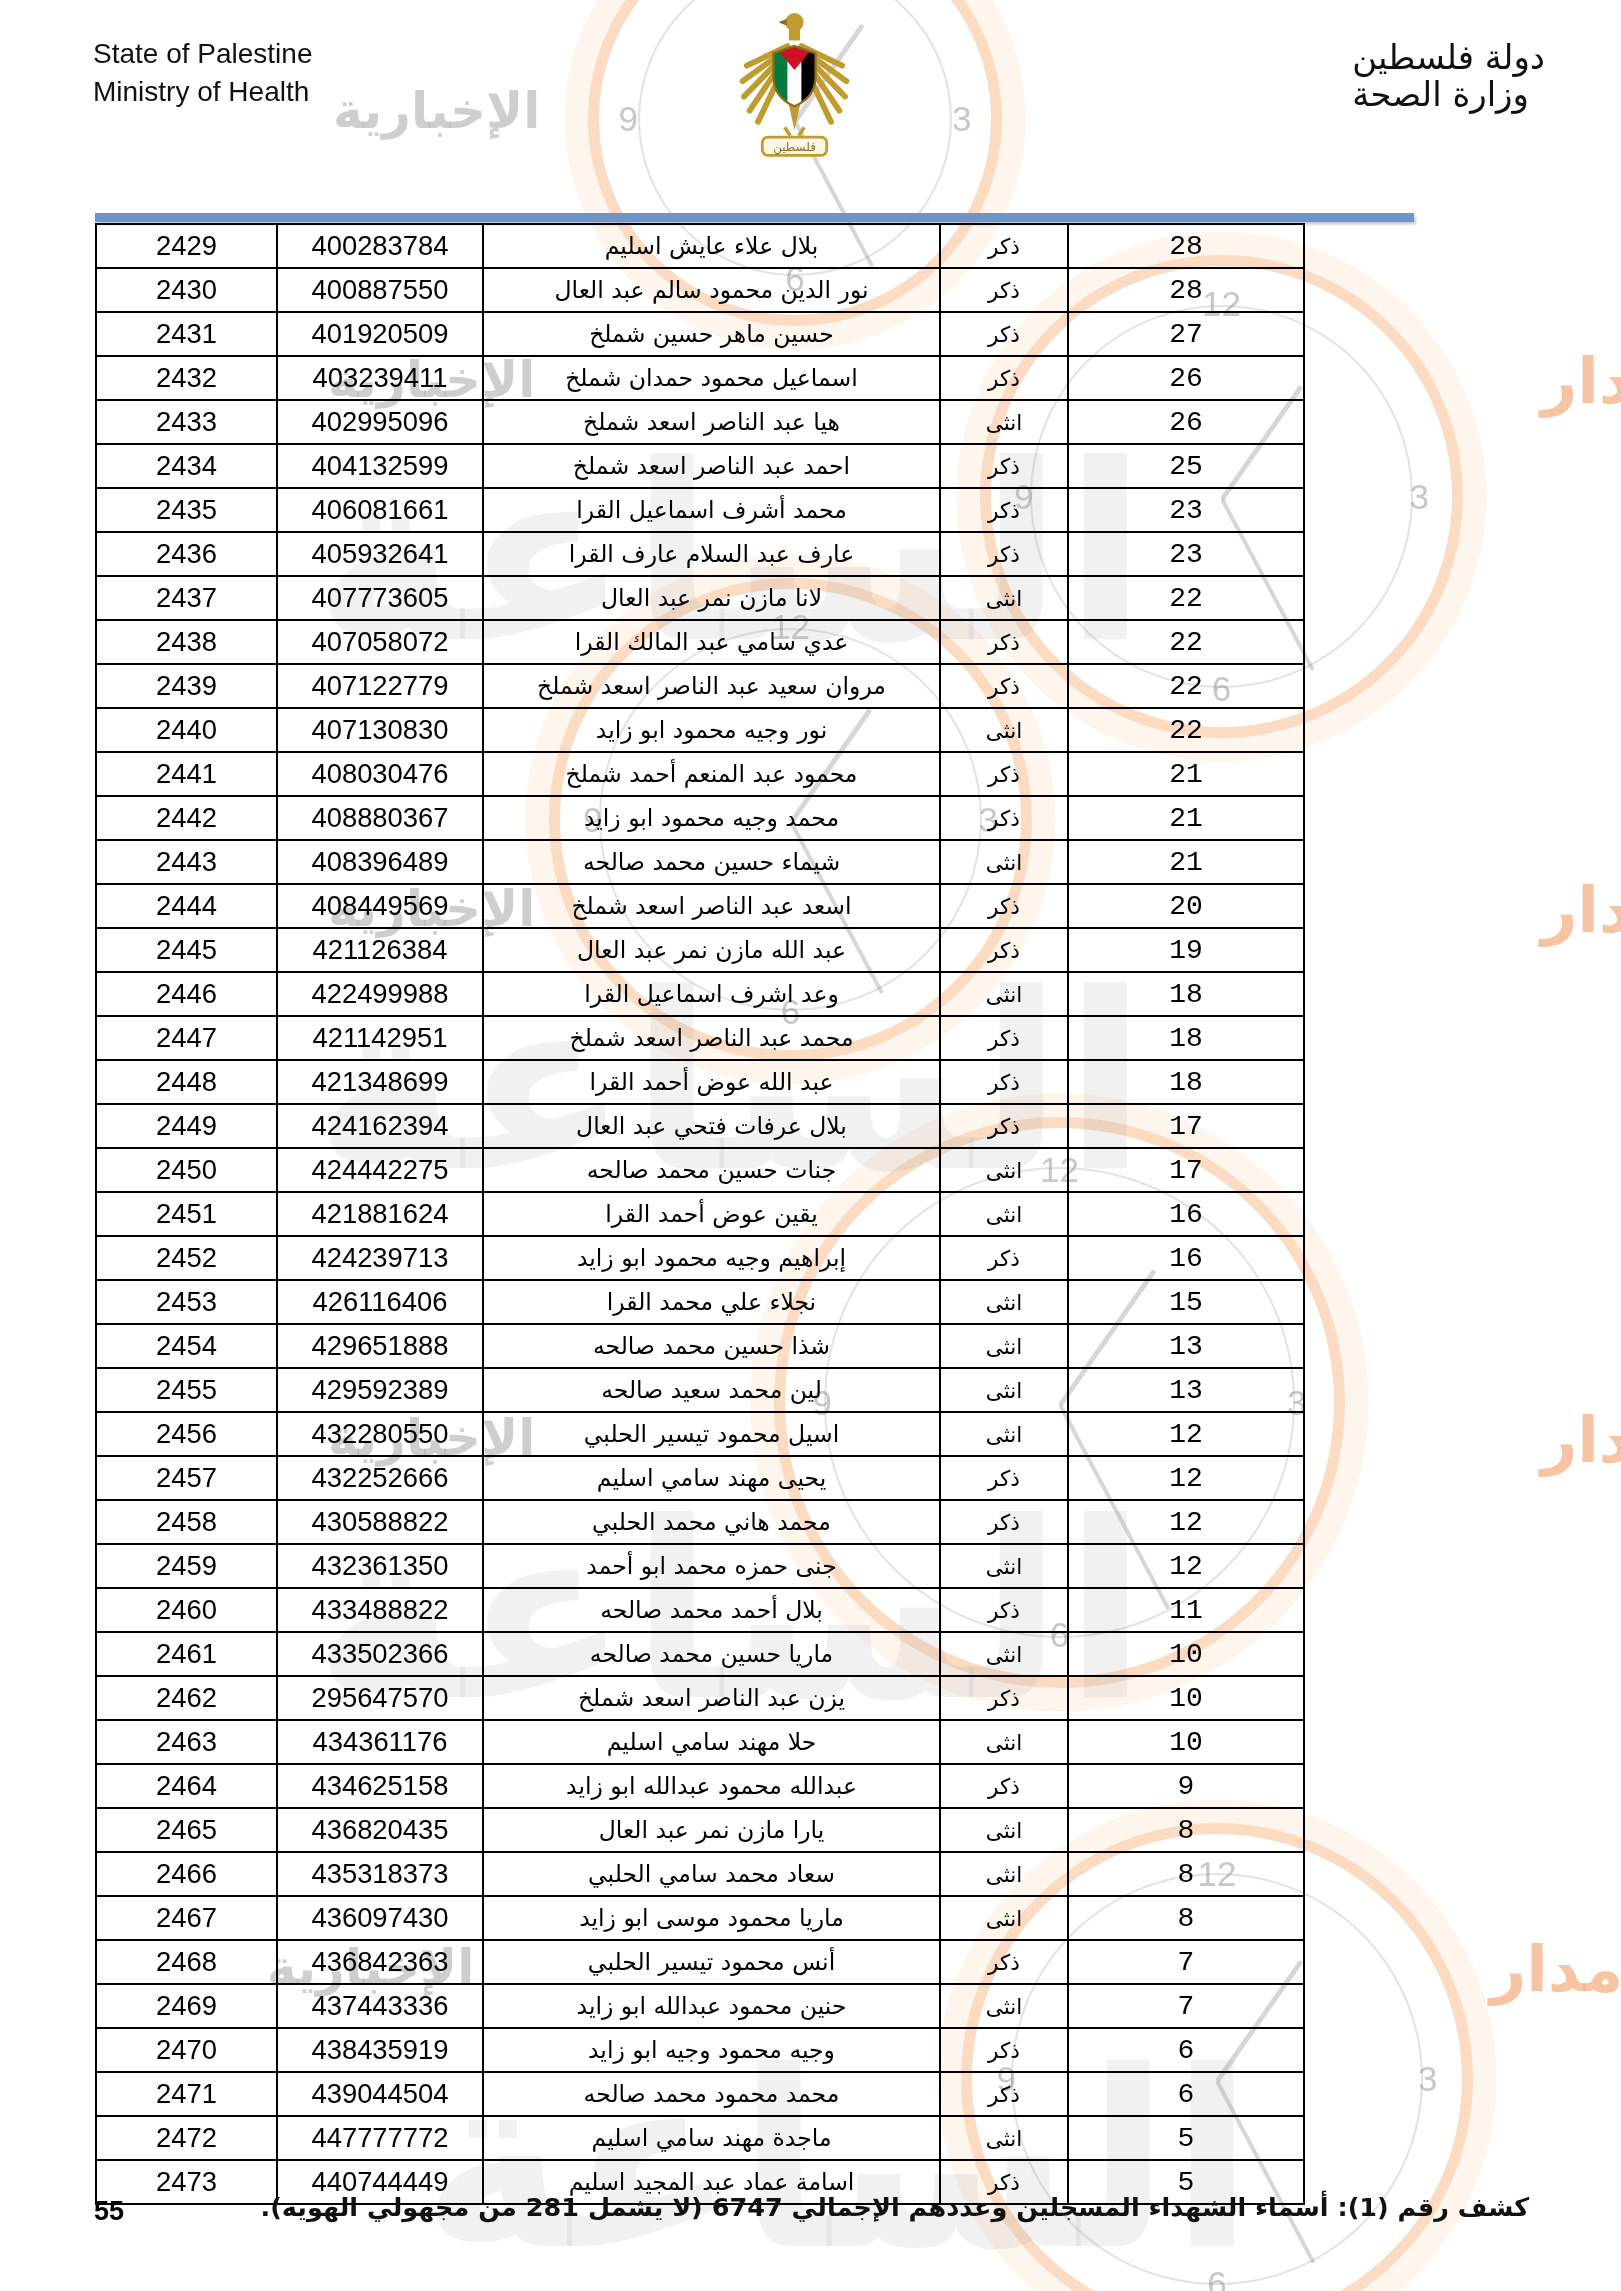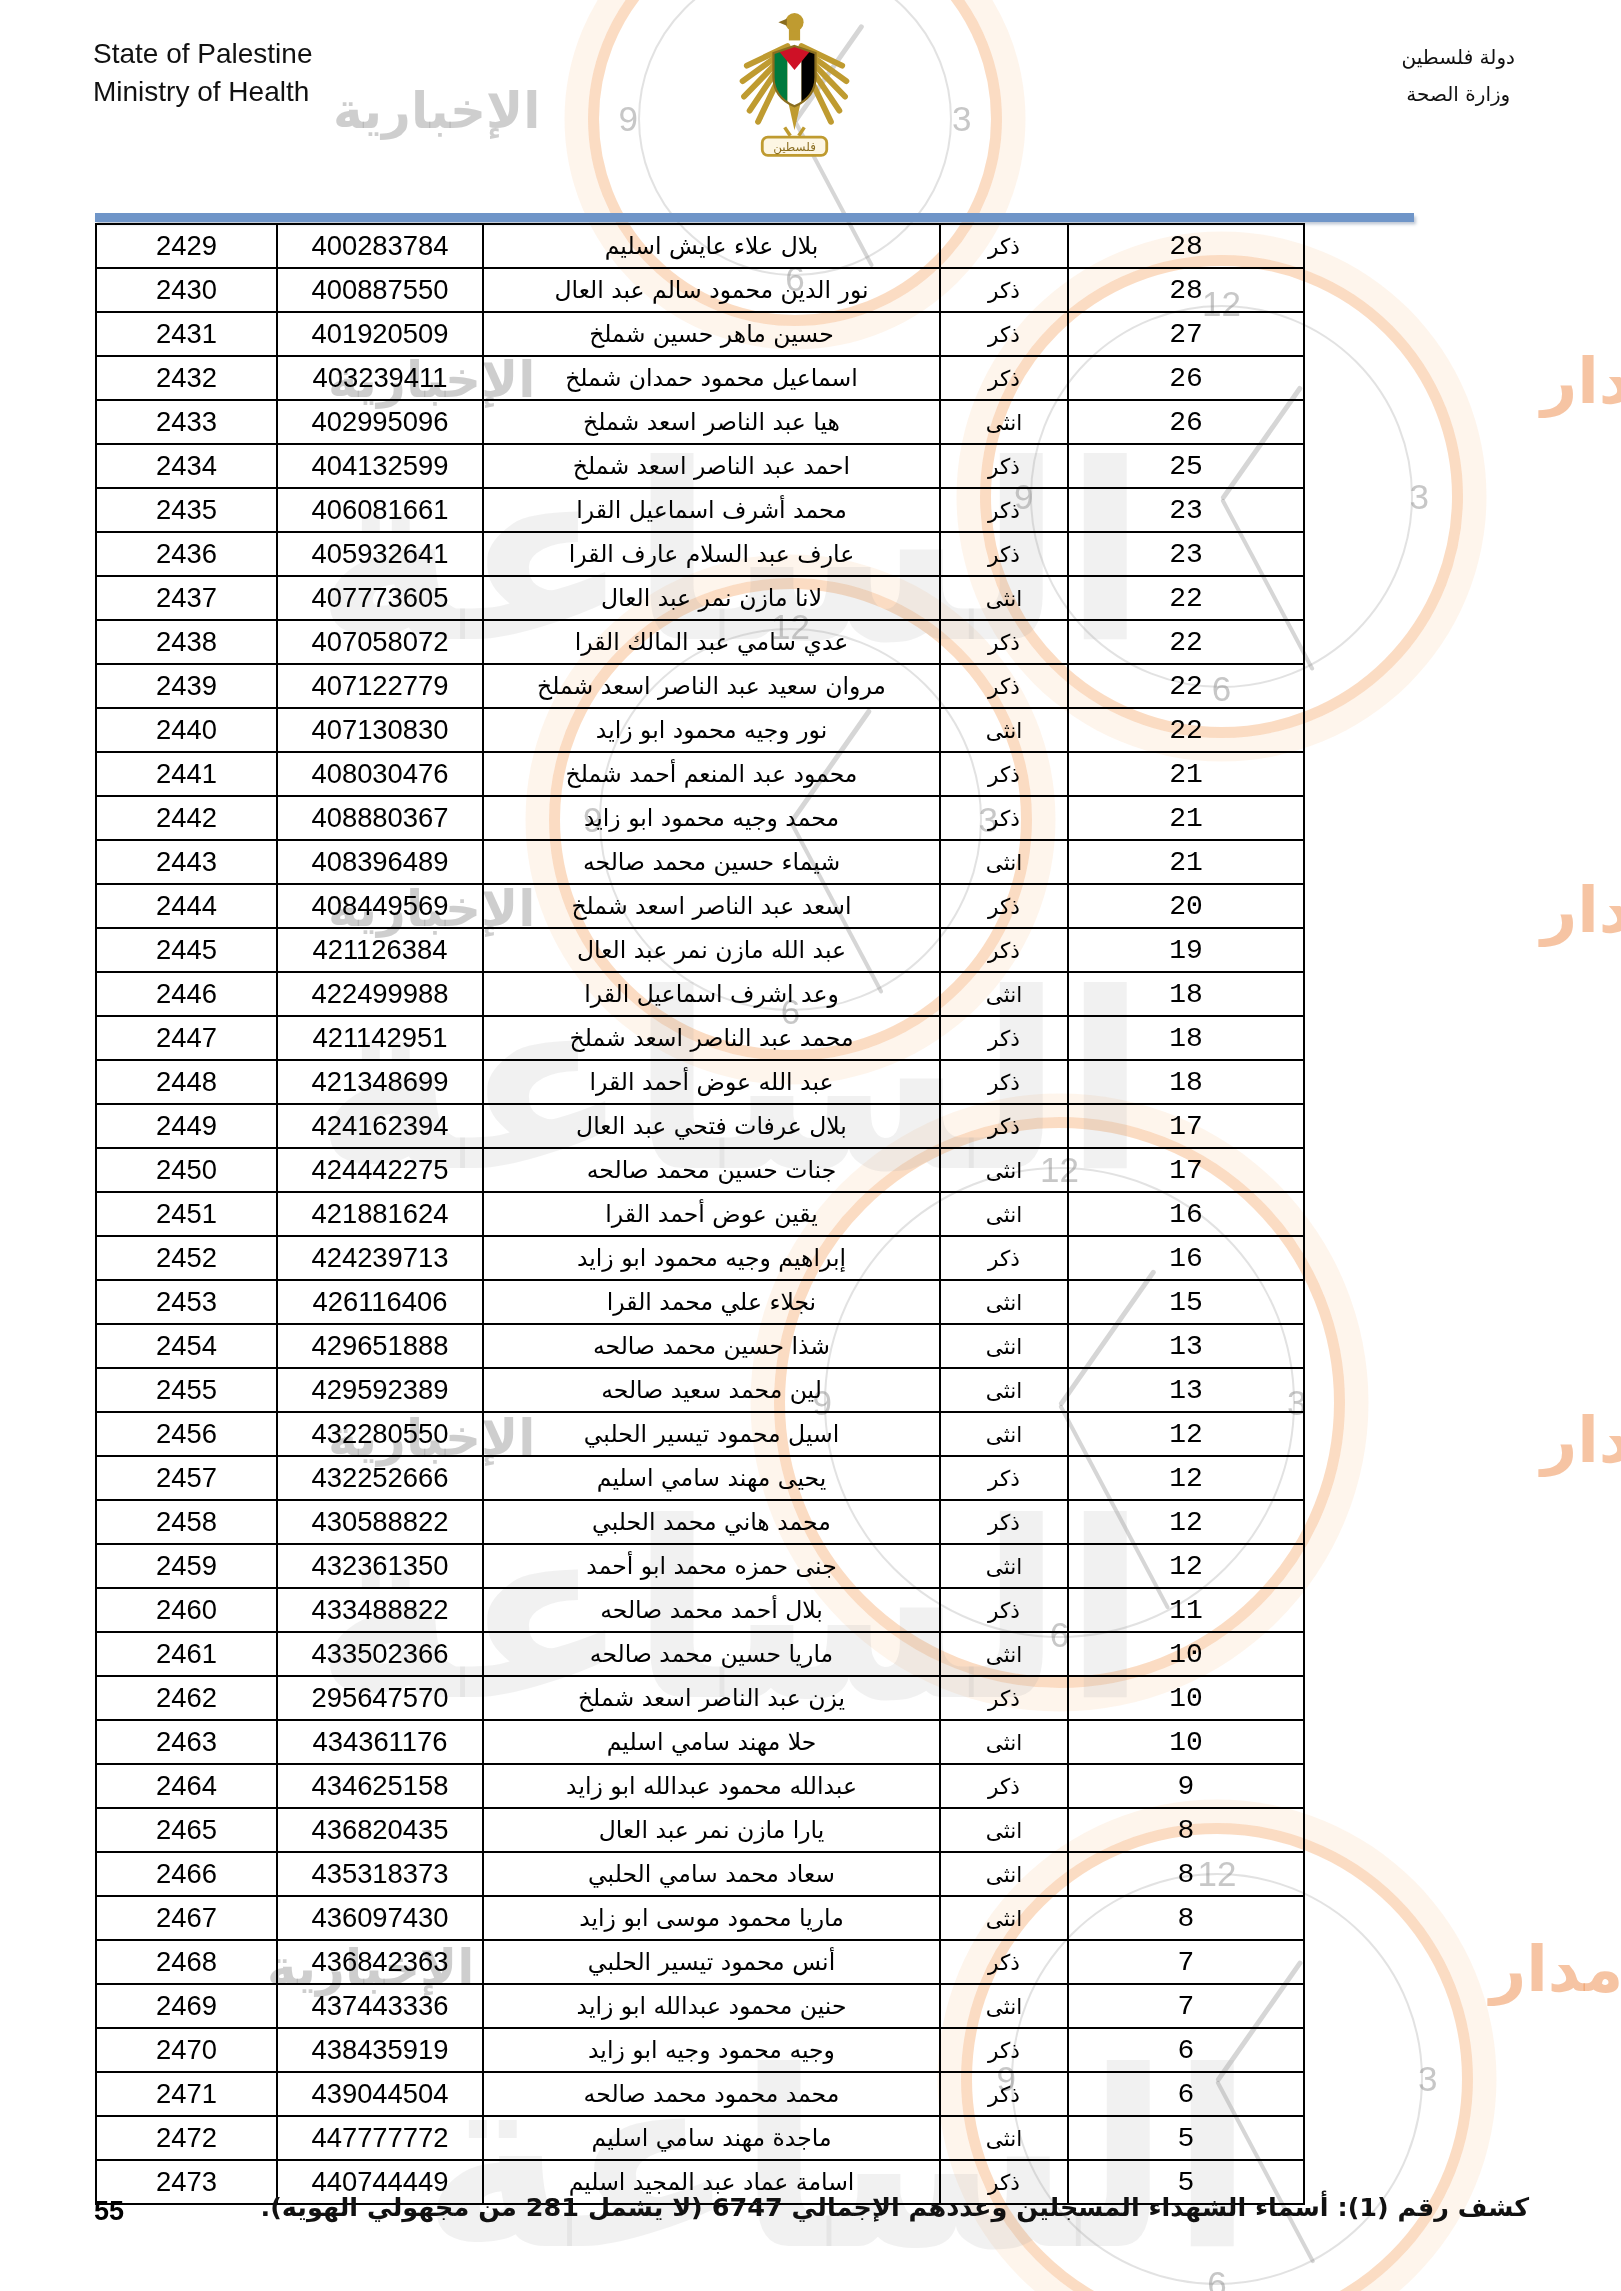--- a/index.html
+++ b/index.html
@@ -45,22 +45,22 @@
     color:rgba(170,170,170,0.16);font-weight:bold;
     font-size:245px;font-family:"DejaVu Sans",sans-serif;
     letter-spacing:9.8px;white-space:nowrap;
   }
   
   .hdr-en{
     position:absolute;left:93px;top:35px;z-index:2;
     font-size:28px;line-height:38px;color:#111;
   }
   .hdr-ar{
-    position:absolute;right:106px;top:39px;z-index:2;text-align:center;
-    font-size:20px;line-height:37px;color:#111;
+    position:absolute;right:76px;top:39px;z-index:2;text-align:left;
+    font-size:34px;line-height:37px;color:#111;
     font-family:"DejaVu Sans",sans-serif;direction:rtl;
   }
   .logo{position:absolute;left:720px;top:3.9px;width:149px;height:157px;z-index:2;}
   
   .rule{
     position:absolute;left:95px;top:213px;width:1319px;height:8.8px;z-index:2;
     background:#6f95c8;box-shadow:2px 2.9px 2.9px rgba(110,130,160,0.45);
   }
   
   .tbl{

